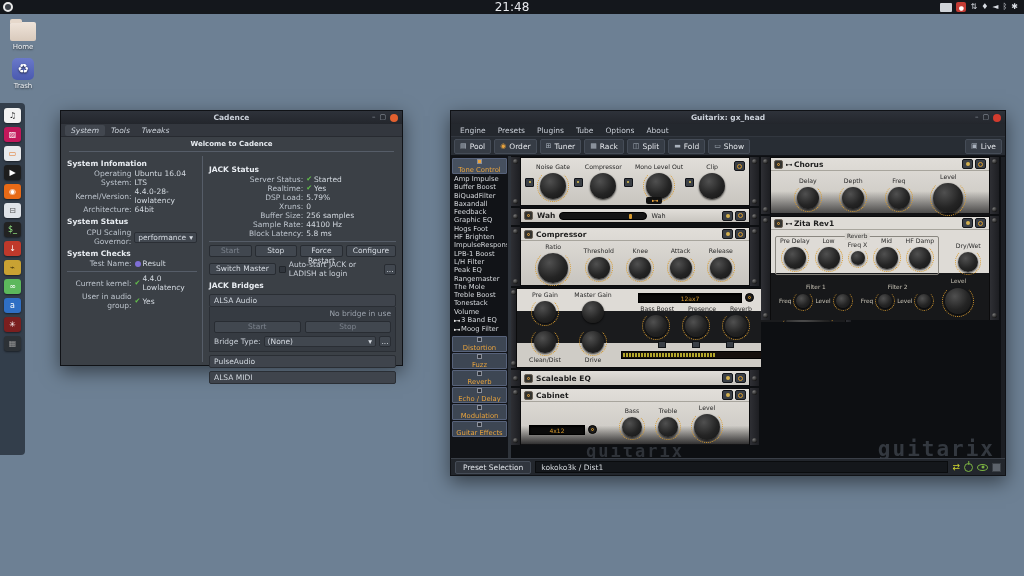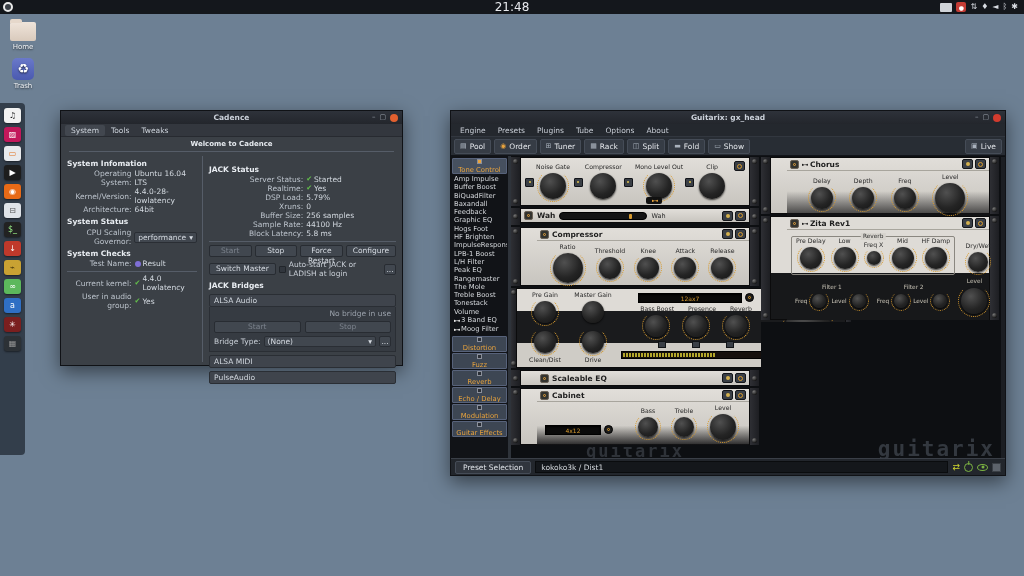--- a/index.html
+++ b/index.html
@@ -28,21 +28,21 @@
 
 .win { position:absolute; border:1px solid #101216; box-shadow:0 6px 18px rgba(0,0,0,.5); }
 .tbar { height:13px; background:linear-gradient(#2e323a,#23262c); display:flex; align-items:center; position:relative; }
 .tbar .tt { position:absolute; left:0; right:0; text-align:center; font-size:7.5px; font-weight:bold; color:#ccd2db; }
 .tctl { margin-left:auto; display:flex; align-items:center; gap:4px; padding-right:4px; z-index:2; }
 .tctl span { font-size:7px; color:#9aa1ab; line-height:9px; }
 .tctl .close { width:8px; height:8px; border-radius:50%; }
 
 
 .cadence { left:60px; top:110px; width:343px; height:256px; background:#3b4046; color:#c9cfd7; font-size:7.5px; }
-.c-menu { height:13px; display:flex; align-items:center; padding:0 4px; background:#33373e; border-bottom:1px solid #272a30; }
+.c-menu { height:13px; display:flex; align-items:center; padding:0 4px; background:#33373e; border-bottom:1px solid #272a30;font-style:italic; }
 .c-menu span { padding:1px 6px; color:#ccd2da; }
 .c-menu span.act { background:#42474f; border-radius:2px; }
 .c-welcome { margin:1px 8px 0; text-align:center; font-weight:bold; font-size:7px; color:#e6eaef; line-height:13px; border-bottom:1px solid #565d68; }
 .c-body { display:flex; padding:4px 6px 2px; gap:6px; height:212px; }
 .c-left { width:136px; border-right:1px solid #565d68; padding-right:5px; }
 .c-right { flex:1; display:flex; flex-direction:column; }
 .chead { font-weight:bold; color:#e9edf2; line-height:11px; margin-top:2px; }
 .crow { display:flex; line-height:9px; align-items:center; }
 .crow .l { width:52%; text-align:right; padding-right:3px; color:#bcc3cc; }
 .crow .v { flex:1; text-align:left; color:#d3d9e0; display:flex; align-items:center; gap:2px; }
@@ -84,21 +84,21 @@
 .pitem .st { font-size:4.5px; letter-spacing:-1px; color:#e8e8e8; }
 .g-handle { width:3px; background:#2e333a; }
 .g-rack { flex:1; display:flex; gap:2px; padding-top:1px; overflow:hidden; }
 .g-col { width:248px; display:flex; flex-direction:column; min-width:0; }
 .g-col.rt { flex:1; }
 .g-scroll { width:4px; background:#1b1e23; }
 
 .module { display:flex; margin-bottom:2px; }
 .rail { width:9px; background:linear-gradient(90deg,#2e2f34,#1d1e22); display:flex; flex-direction:column; justify-content:space-between; align-items:center; padding:2px 0; }
 .screw { width:5px; height:5px; border-radius:50%; background:radial-gradient(circle at 35% 30%,#777,#141414 75%); }
-.face { flex:1; background:linear-gradient(180deg,#e1ded9,#c8c5bf); border:1px solid #0b0b0c; min-width:0; position:relative;padding-left:16px; }
+.face { flex:1; background:linear-gradient(180deg,#e1ded9,#c8c5bf); border:1px solid #0b0b0c; min-width:0; position:relative; }
 .mhead { display:flex; align-items:center; gap:3px; padding:0 3px; height:13px; border-bottom:1px solid #a8a59d; }
 .mico { width:9px; height:9px; background:#33332f; border:1px solid #6b6257; border-radius:2px; position:relative; flex:0 0 auto; }
 .mico::after { content:""; position:absolute; inset:2px; border-radius:50%; border:1px solid #e8a33d; }
 .mtitle { font-size:7.5px; font-weight:bold; color:#1e1e1e; white-space:nowrap; }
 .mst { font-size:4.5px; letter-spacing:-1px; color:#1e1e1e; }
 .mbtns { margin-left:auto; display:flex; gap:2px; }
 .mbtn { width:11px; height:10px; background:#3a3f46; border:1px solid #14161a; border-radius:2px; display:flex; align-items:center; justify-content:center; }
 .mbtn .dot { width:4px; height:4px; border-radius:50%; background:#d4b14e; }
 .mbtn .ring { width:5px; height:5px; border-radius:50%; border:1px solid #d79a2e; }
 
@@ -333,22 +333,22 @@
         </div>
         <div class="btrow">
           <span>Bridge Type:</span>
           <span class="combo" style="flex:1;">
               <span style="flex:1;">(None)</span>
               <span>▾</span>
             </span>
           <div class="dots">...</div>
         </div>
       </div>
+      <div class="xbar">PulseAudio</div>
       <div class="xbar">ALSA MIDI</div>
-      <div class="xbar">PulseAudio</div>
     </div>
   </div>
 </div>
 
 <div class="win gx">
   <div class="tbar">
     <div class="tt">Guitarix: gx_head</div>
     <div class="tctl">
       <span>–</span>
       <span>▢</span>

